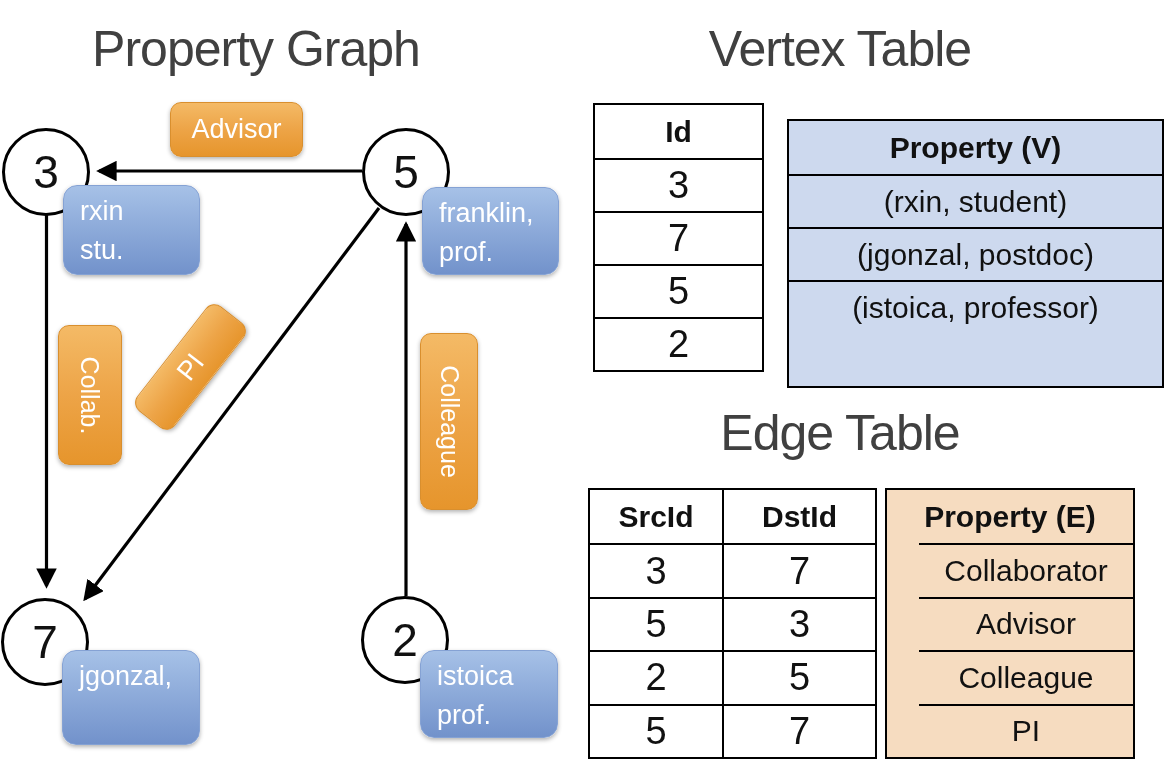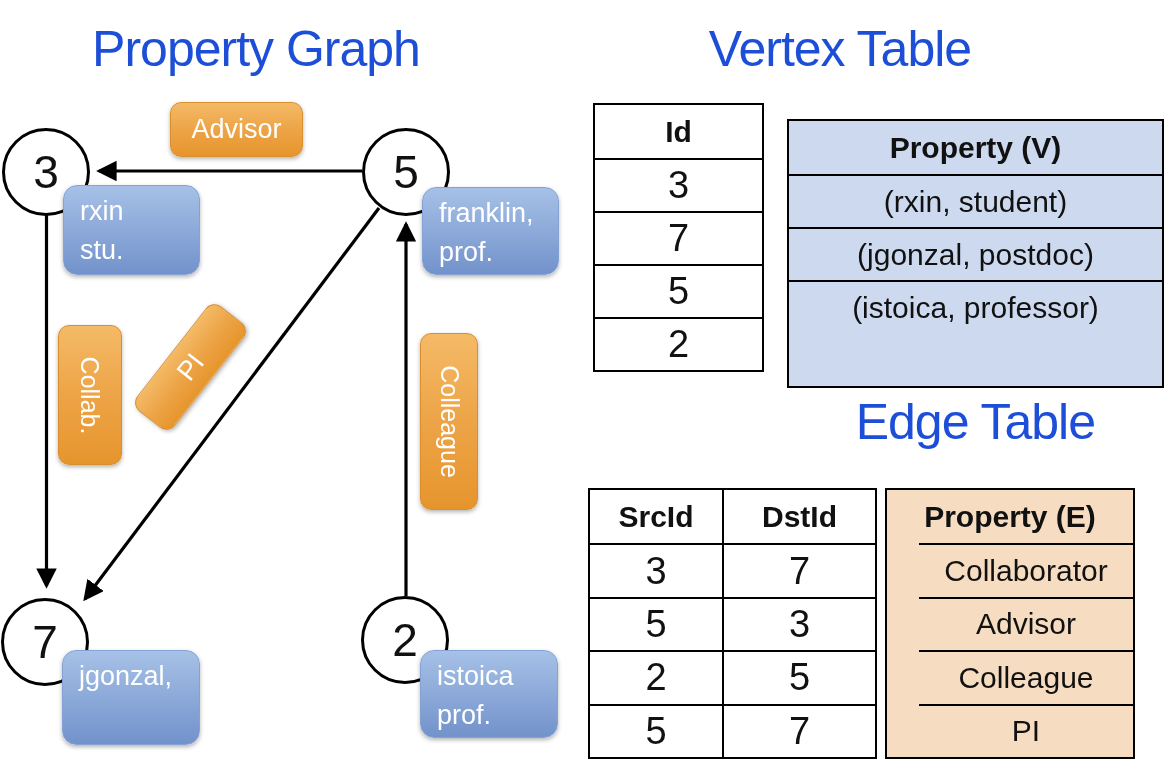--- a/index.html
+++ b/index.html
@@ -2,21 +2,21 @@
 <html><head>
 <meta charset="utf-8">
 <style>
   html,body{margin:0;padding:0;background:#ffffff;}
   .stage{
     position:relative;width:1170px;height:760px;background:#ffffff;
     font-family:"Liberation Sans", sans-serif;color:#111;overflow:hidden;
   }
   .title{
     position:absolute;text-align:center;font-size:50px;font-weight:400;
-    letter-spacing:-1px;color:#1d4ed8;white-space:nowrap;
+    letter-spacing:-1px;color:#404040;white-space:nowrap;
   }
   
   .edges-svg{position:absolute;left:0;top:0;z-index:1;}
   .node{
     position:absolute;width:88px;height:88px;border:3.5px solid #000;border-radius:50%;
     background:#fff;display:flex;align-items:center;justify-content:center;
     font-size:46px;z-index:2;box-sizing:border-box;
   }
   .vprop{
     position:absolute;z-index:3;border-radius:14px;
@@ -52,21 +52,21 @@
   .et-prop{background:#f6dcc0;}
   .et-prop .tcell + .tcell{border-top:2px solid #000;margin-left:32px;}
 </style>
 </head>
 <body>
 
 <div class="stage">
 
   <div class="title" style="left:0;top:20px;width:512px;">Property Graph</div>
   <div class="title" style="left:585px;top:20px;width:510px;">Vertex Table</div>
-  <div class="title" style="left:585px;top:393px;width:510px;text-align:right;">Edge Table</div>
+  <div class="title" style="left:585px;top:404px;width:510px;">Edge Table</div>
 
   <svg class="edges-svg" width="585" height="760" viewBox="0 0 585 760">
     <defs>
       <marker id="arrow" viewBox="0 0 10 10" refX="8.6" refY="5" markerWidth="6.4" markerHeight="6.4" orient="auto">
         <path d="M0,0 L10,5 L0,10 Z" fill="#000"></path>
       </marker>
     </defs>
     <line x1="362" y1="171" x2="99" y2="171" stroke="#000" stroke-width="3.2" marker-end="url(#arrow)"></line>
     <line x1="46.5" y1="215" x2="46.5" y2="586" stroke="#000" stroke-width="3.2" marker-end="url(#arrow)"></line>
     <line x1="379" y1="208" x2="85" y2="599" stroke="#000" stroke-width="3.2" marker-end="url(#arrow)"></line>

